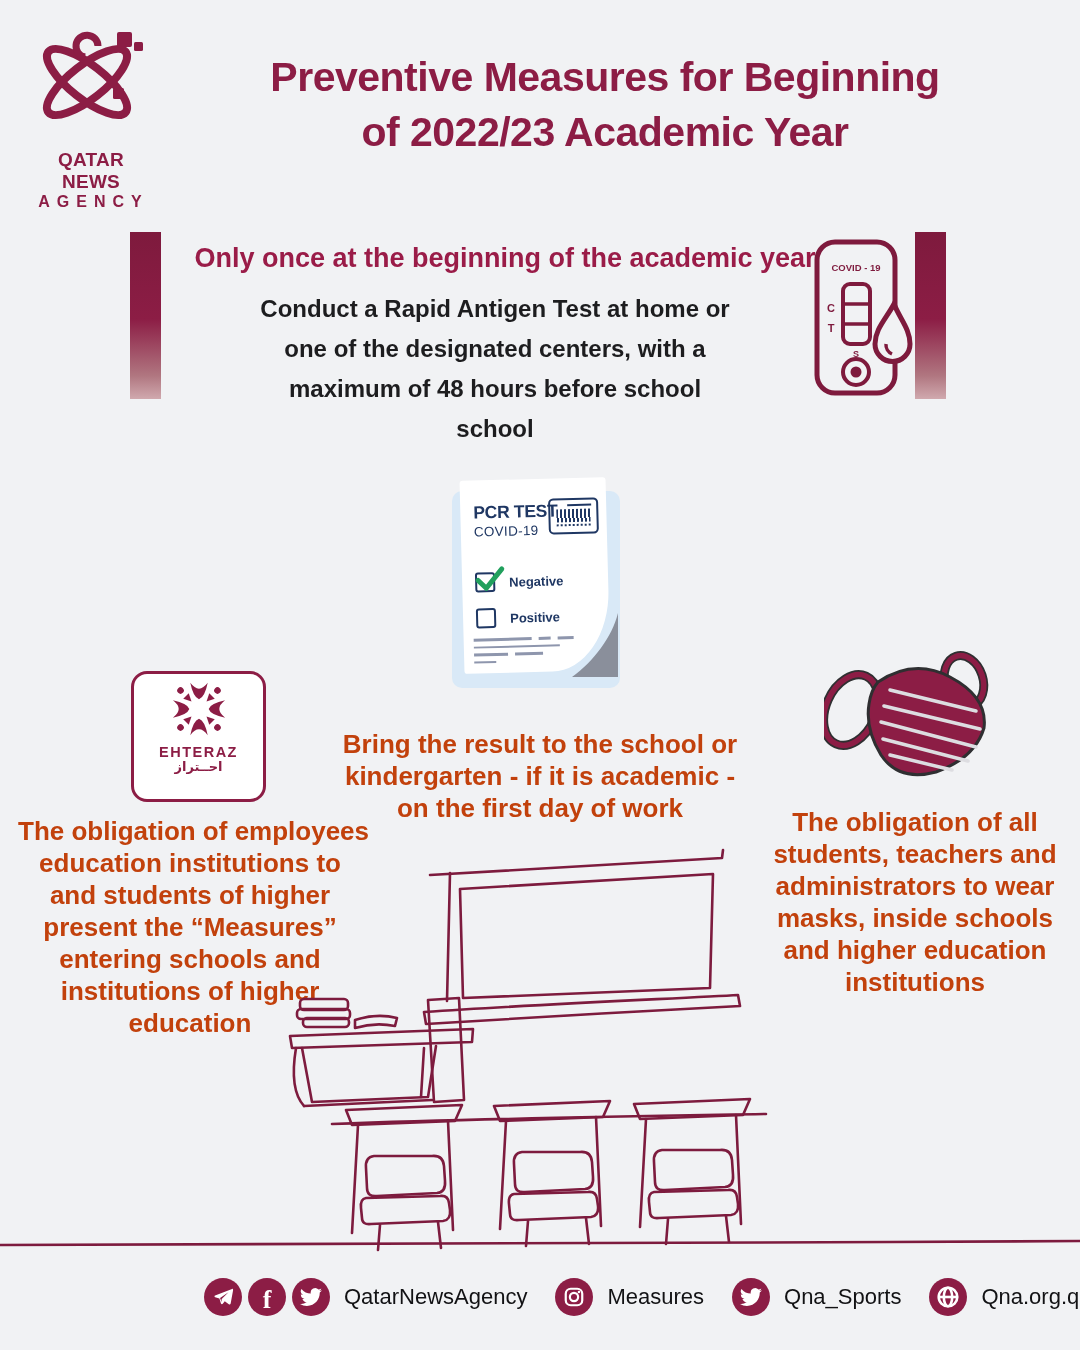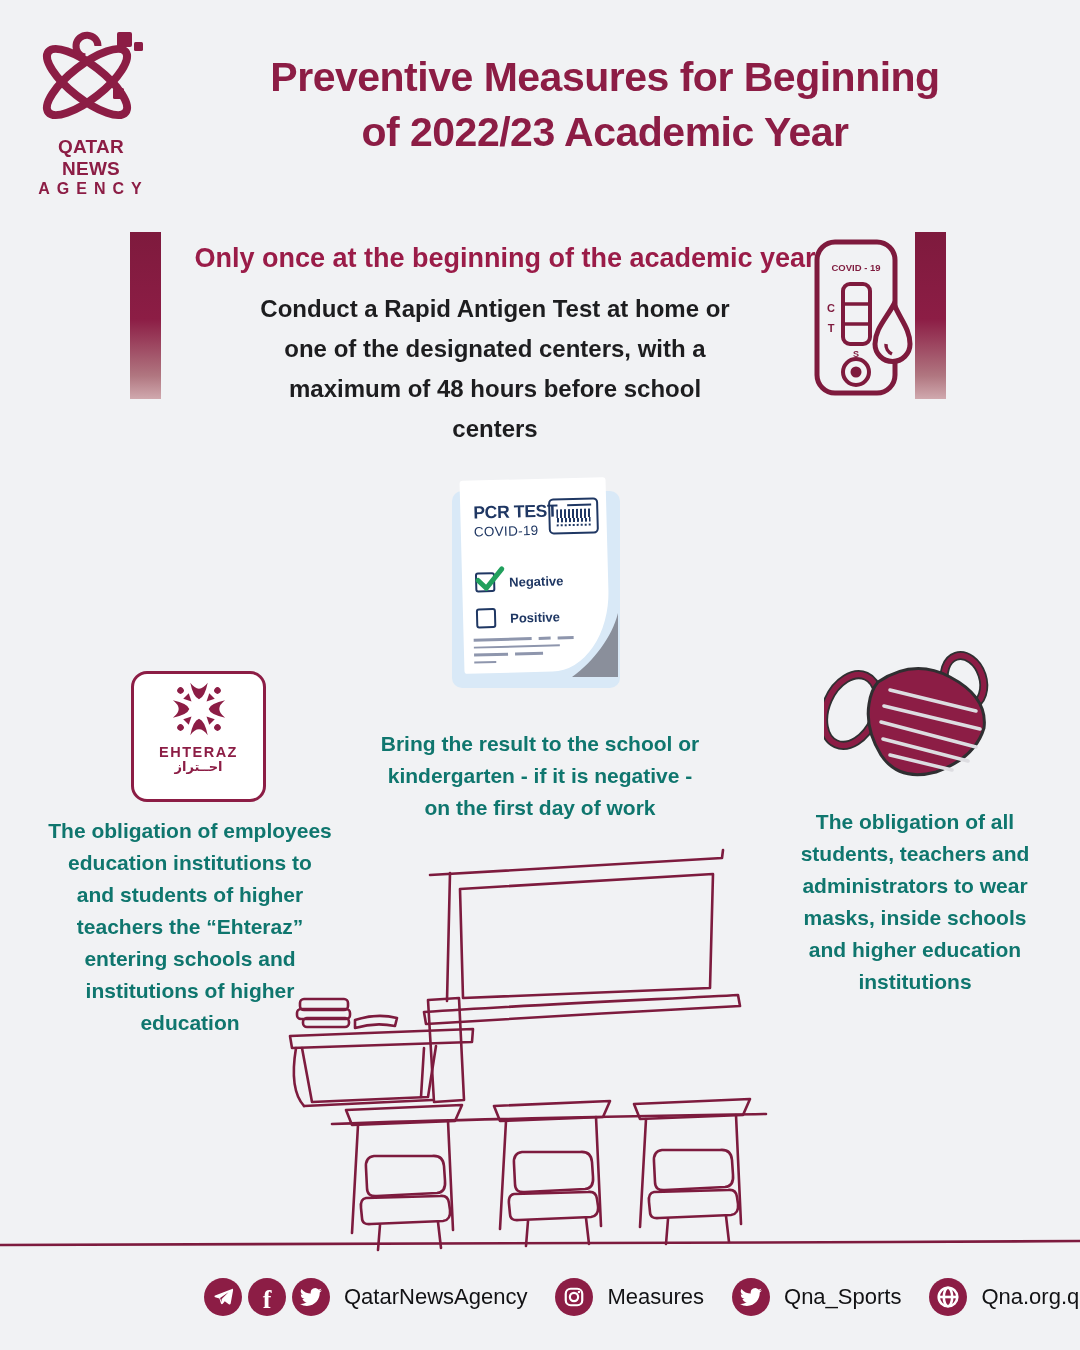--- a/index.html
+++ b/index.html
@@ -2,21 +2,21 @@
 <html><head>
 <meta charset="utf-8">
 <style>
   html,body{margin:0;padding:0;background:#e4e4e8;}
   .page{position:relative;width:1080px;height:1350px;background:#F1F2F4;overflow:hidden;
         font-family:"Liberation Sans",sans-serif;margin:0 auto;}
   .abs{position:absolute;}
 
   
   .logo{left:30px;top:30px;width:122px;text-align:center;}
-  .logo-l1{font-size:19px;font-weight:bold;color:#8C1D45;letter-spacing:.3px;margin-top:2px;}
+  .logo-l1{font-size:19px;font-weight:bold;color:#8C1D45;letter-spacing:.3px;margin-top:15px;}
   .logo-l2{font-size:16px;font-weight:bold;color:#8C1D45;letter-spacing:7px;margin-left:5px;}
   .title{left:140px;top:50px;width:930px;text-align:center;color:#8C1D45;
          font-weight:bold;font-size:41px;line-height:55px;letter-spacing:-.5px;}
   .title div{white-space:nowrap;}
 
   
   .bar{top:232px;width:31px;height:167px;
        background:linear-gradient(180deg,#7E1A3D 0%,#8C1D45 52%,#B07680 86%,#D0A9AE 100%);}
   .bar-left{left:130px;} .bar-right{left:915px;}
   .tagline{left:150px;top:243px;width:710px;text-align:center;font-size:27px;font-weight:bold;
@@ -47,21 +47,21 @@
   .pcr-lines{position:absolute;left:10px;top:158px;width:120px;}
   .pcr-lines .row{display:flex;gap:7px;margin-bottom:5px;}
   .pcr-lines .seg{height:2.5px;background:#8E96AD;}
   .pcr-curl{position:absolute;right:4px;bottom:12px;}
 
   
   .ehteraz-card{left:131px;top:671px;width:135px;height:131px;border:3px solid #8C1D45;border-radius:16px;
                 background:#fff;box-sizing:border-box;text-align:center;padding-top:5px;}
   .ehteraz-name{font-size:14.5px;font-weight:bold;color:#8C1D45;letter-spacing:1.5px;margin-top:1px;}
   .ehteraz-arabic{font-size:13px;font-weight:bold;color:#8C1D45;font-family:"DejaVu Sans",sans-serif;line-height:14px;}
-  .note{text-align:center;font-size:21px;font-weight:bold;color:#0f766e;line-height:32px;}
+  .note{text-align:center;font-size:26px;font-weight:bold;color:#c2410c;line-height:32px;}
   .note div{white-space:nowrap;}
   .note-left{left:18px;top:815px;width:344px;}
   .note-center{left:335px;top:728px;width:410px;}
   .note-right{left:768px;top:806px;width:294px;}
 
   
   .footer{left:204px;top:1276px;height:42px;display:flex;align-items:center;}
   .soc{width:38px;height:38px;border-radius:50%;background:#8C1D45;display:flex;align-items:center;
        justify-content:center;margin-right:6px;flex:none;}
   .soc svg{display:block;}
@@ -95,21 +95,21 @@
     <div>of 2022/23 Academic Year</div>
   </div>
 
   <div class="abs bar bar-left"></div>
   <div class="abs bar bar-right"></div>
   <div class="abs tagline">Only once at the beginning of the academic year</div>
   <div class="abs antigen-body">
     <div>Conduct a Rapid Antigen Test at home or</div>
     <div>one of the designated centers, with a</div>
     <div>maximum of 48 hours before school</div>
-    <div>centers</div>
+    <div>school</div>
   </div>
 
   <svg class="abs" style="left:810px;top:238px;" width="104" height="160" viewBox="0 0 104 160">
     <rect x="7" y="4" width="78" height="151" rx="18" fill="none" stroke="#7E1A3D" stroke-width="5"></rect>
     <text x="46" y="33" text-anchor="middle" font-size="9.5" font-weight="bold" fill="#7E1A3D" font-family="Liberation Sans,sans-serif">COVID - 19</text>
     <rect x="33" y="46" width="27" height="60" rx="7" fill="none" stroke="#7E1A3D" stroke-width="4"></rect>
     <line x1="33" y1="66" x2="60" y2="66" stroke="#7E1A3D" stroke-width="3.5"></line>
     <line x1="33" y1="86" x2="60" y2="86" stroke="#7E1A3D" stroke-width="3.5"></line>
     <text x="21" y="74" text-anchor="middle" font-size="11" font-weight="bold" fill="#7E1A3D" font-family="Liberation Sans,sans-serif">C</text>
     <text x="21" y="94" text-anchor="middle" font-size="11" font-weight="bold" fill="#7E1A3D" font-family="Liberation Sans,sans-serif">T</text>
@@ -201,29 +201,29 @@
       </g>
     </svg>
     <div class="ehteraz-name">EHTERAZ</div>
     <div class="ehteraz-arabic">احــتراز</div>
   </div>
 
   <div class="abs note note-left">
     <div>The obligation of employees</div>
     <div>education institutions to</div>
     <div>and students of higher</div>
-    <div>teachers the “Ehteraz”</div>
+    <div>present the “Measures”</div>
     <div>entering schools and</div>
     <div>institutions of higher</div>
     <div>education</div>
   </div>
 
   <div class="abs note note-center">
     <div>Bring the result to the school or</div>
-    <div>kindergarten - if it is negative -</div>
+    <div>kindergarten - if it is academic -</div>
     <div>on the first day of work</div>
   </div>
 
   <svg class="abs" style="left:824px;top:648px;" width="192" height="142" viewBox="0 0 192 142">
     <ellipse cx="27" cy="62" rx="25" ry="37" transform="rotate(24 27 62)" fill="none" stroke="#2F2F31" stroke-width="9"></ellipse>
     <ellipse cx="27" cy="62" rx="25" ry="37" transform="rotate(24 27 62)" fill="none" stroke="#8C1D45" stroke-width="5.5"></ellipse>
     <ellipse cx="140" cy="33" rx="19" ry="26" transform="rotate(-18 140 33)" fill="none" stroke="#2F2F31" stroke-width="9"></ellipse>
     <ellipse cx="140" cy="33" rx="19" ry="26" transform="rotate(-18 140 33)" fill="none" stroke="#8C1D45" stroke-width="5.5"></ellipse>
     <path d="M54 34 Q90 10 126 29 Q164 49 160 80 Q151 110 112 124 Q75 134 57 107 Q41 81 45 56 Q47 42 54 34 Z" fill="#8C1D45" stroke="#2F2F31" stroke-width="3"></path>
     <g stroke="#DDDDE1" stroke-width="3.5" stroke-linecap="round">

